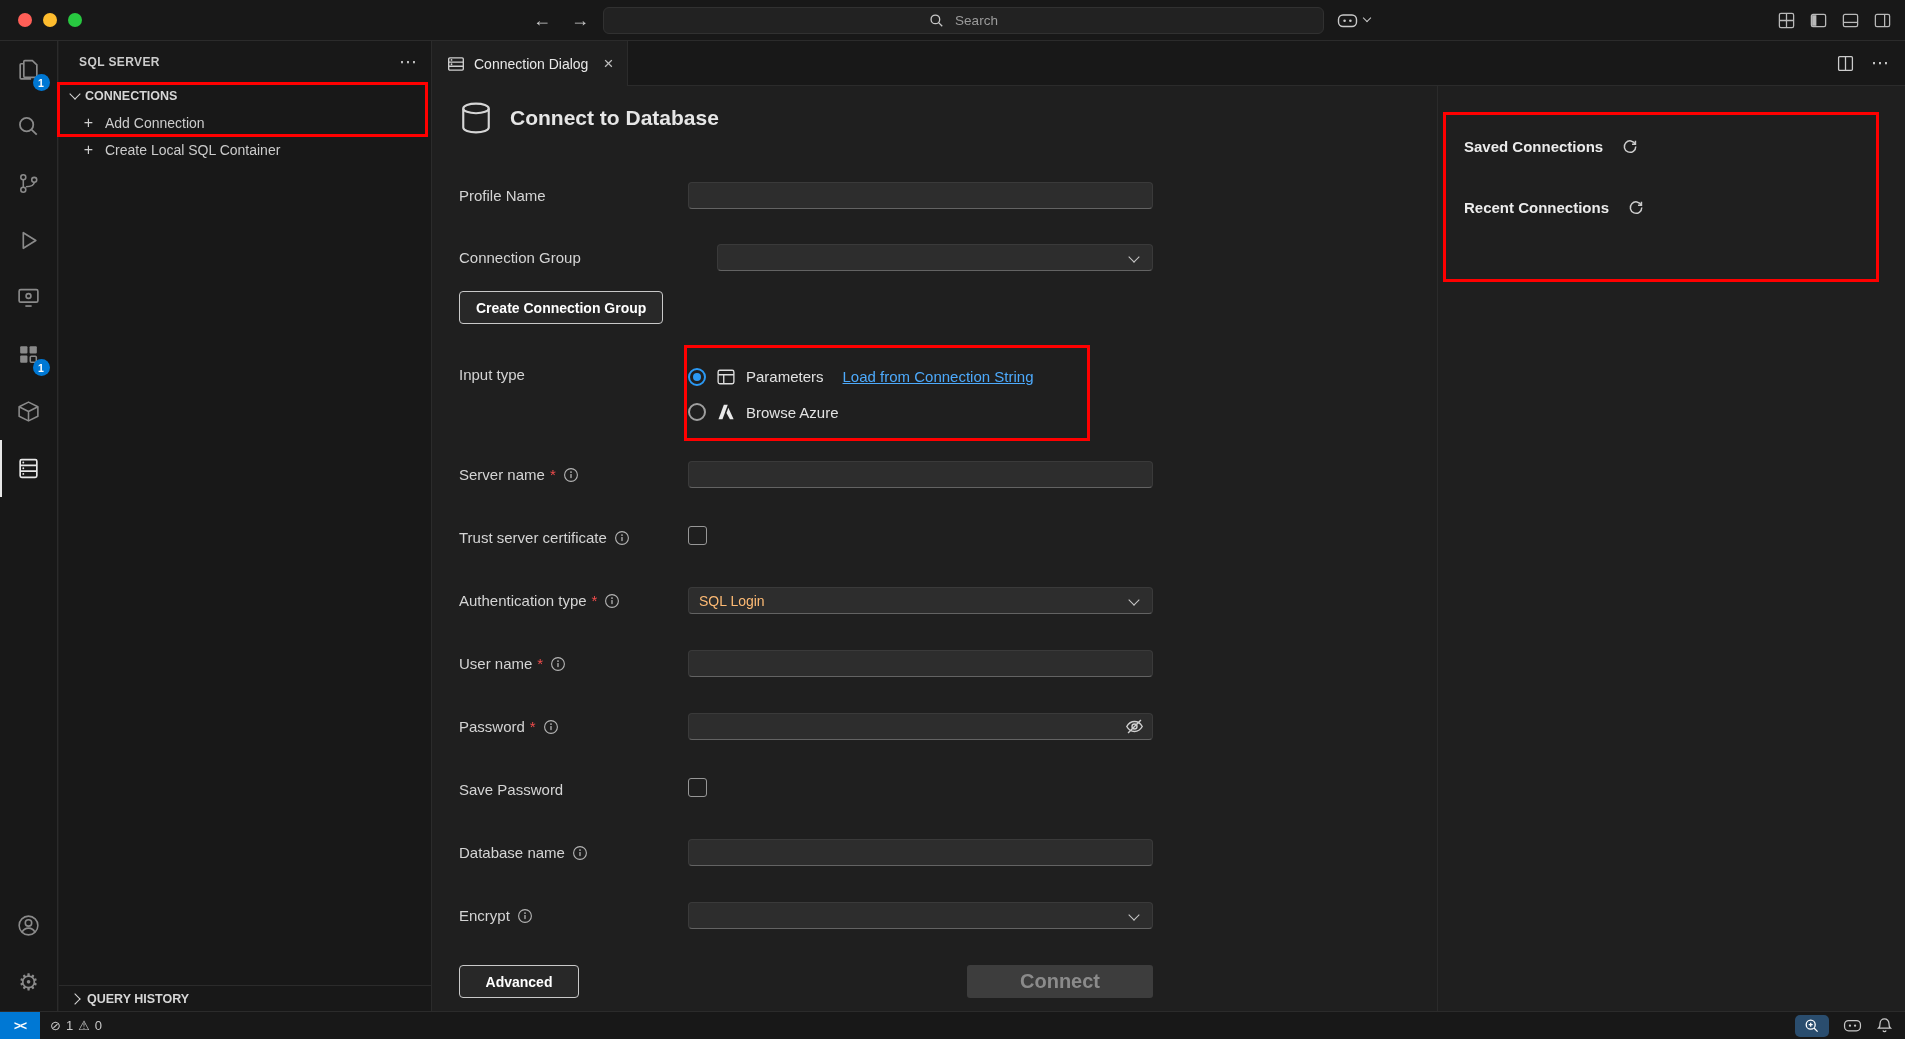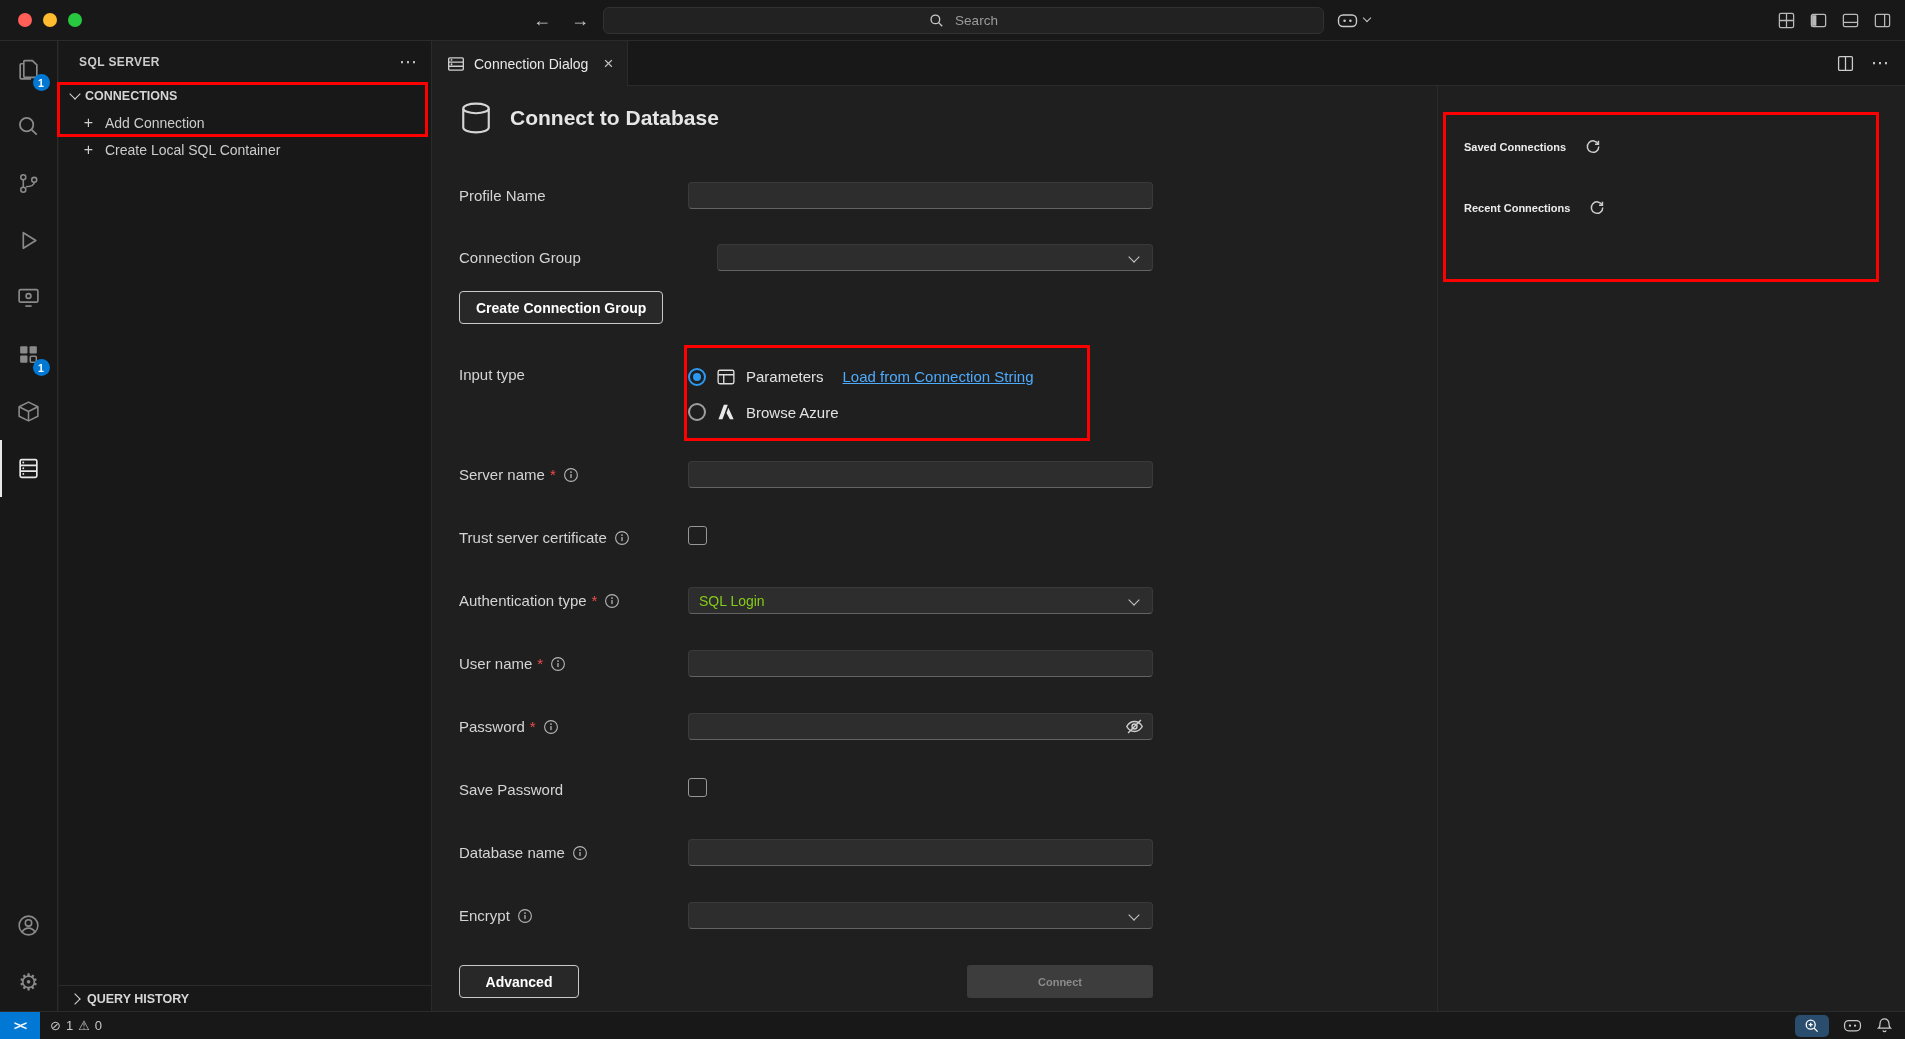--- a/index.html
+++ b/index.html
@@ -65,43 +65,43 @@
   .frow.input-type{margin-bottom:30px;align-items:flex-start;}
   .frow.buttons{margin-top:26px;justify-content:space-between;}
   .flabel{width:229px;flex:none;display:flex;align-items:center;gap:7px;font-size:15px;color:#d4d4d4;}
   .req{color:#f14c4c;font-size:15px;margin-left:-2px;}
   .info-ic{color:#b5b5b5;display:flex;cursor:pointer;}
   .fcontrol{flex:1;position:relative;}
   .txt{width:100%;height:27px;box-sizing:border-box;background:#2d2d2d;border:1px solid #3a3a3a;border-bottom-color:#636363;
        border-radius:4px;color:#e0e0e0;padding:0 34px 0 10px;font-size:14px;font-family:inherit;}
   .txt.noicon{padding-right:10px;}
   .select{position:relative;height:27px;box-sizing:border-box;background:#2d2d2d;border:1px solid #3a3a3a;border-bottom-color:#636363;
-          border-radius:4px;display:flex;align-items:center;padding:0 30px 0 10px;font-size:14px;color:#84cc16;cursor:pointer;}
+          border-radius:4px;display:flex;align-items:center;padding:0 30px 0 10px;font-size:14px;color:#fdba74;cursor:pointer;}
   .select::after{content:"";position:absolute;right:14px;top:8px;width:7px;height:7px;
                  border-right:1.6px solid #c8c8c8;border-bottom:1.6px solid #c8c8c8;transform:rotate(45deg);}
   .checkbox{width:19px;height:19px;box-sizing:border-box;border:1px solid #979797;border-radius:3px;background:transparent;cursor:pointer;}
   .eye-btn{position:absolute;right:9px;top:4px;color:#cfcfcf;cursor:pointer;display:flex;}
 
   .radio-row{display:flex;align-items:center;gap:11px;height:33px;}
   .radio-row.second{height:38px;}
   .radio{width:18px;height:18px;border-radius:50%;box-sizing:border-box;position:relative;cursor:pointer;flex:none;}
   .radio.checked{border:2px solid #2b99f4;}
   .radio.checked::after{content:"";position:absolute;inset:3px;border-radius:50%;background:#2b99f4;}
   .radio.unchecked{border:2px solid #9f9f9f;}
   .radio-label{font-size:15px;color:#e2e2e2;}
   .cs-link{font-size:15px;color:#4daafc;text-decoration:underline;margin-left:8px;cursor:pointer;}
   .ricon{color:#dedede;display:flex;}
 
   .btn-secondary{min-width:120px;height:33px;padding:0 16px;background:#282828;border:1px solid #c9c9c9;border-radius:4px;
                  color:#ffffff;font-weight:700;font-size:14px;font-family:inherit;cursor:pointer;}
   .btn-connect{width:186px;height:33px;background:#3d3d3d;border:none;border-radius:3px;color:#8b8b8b;
-               font-weight:700;font-size:11px;font-family:inherit;cursor:default;}
+               font-weight:700;font-size:20px;font-family:inherit;cursor:default;}
 
   .rp-row{display:flex;align-items:center;gap:18px;margin-bottom:44px;}
-  .rp-title{font-size:11px;font-weight:700;color:#ececec;}
+  .rp-title{font-size:15px;font-weight:700;color:#ececec;}
   .refresh-btn{color:#cccccc;display:flex;cursor:pointer;}
 
   
   .statusbar{position:absolute;left:0;right:0;bottom:0;height:28px;background:#181818;border-top:1px solid #2b2b2b;
              display:flex;align-items:center;font-size:13px;color:#c8c8c8;box-sizing:border-box;}
   .remote{width:40px;height:100%;background:#0078d4;color:#fff;display:flex;align-items:center;justify-content:center;
           font-size:12px;font-weight:700;letter-spacing:-1px;cursor:pointer;}
   .problems{display:flex;align-items:center;gap:5px;margin-left:10px;cursor:pointer;}
   .prob-ic{font-size:13px;}
   .status-right{margin-left:auto;display:flex;align-items:center;gap:14px;margin-right:12px;}

